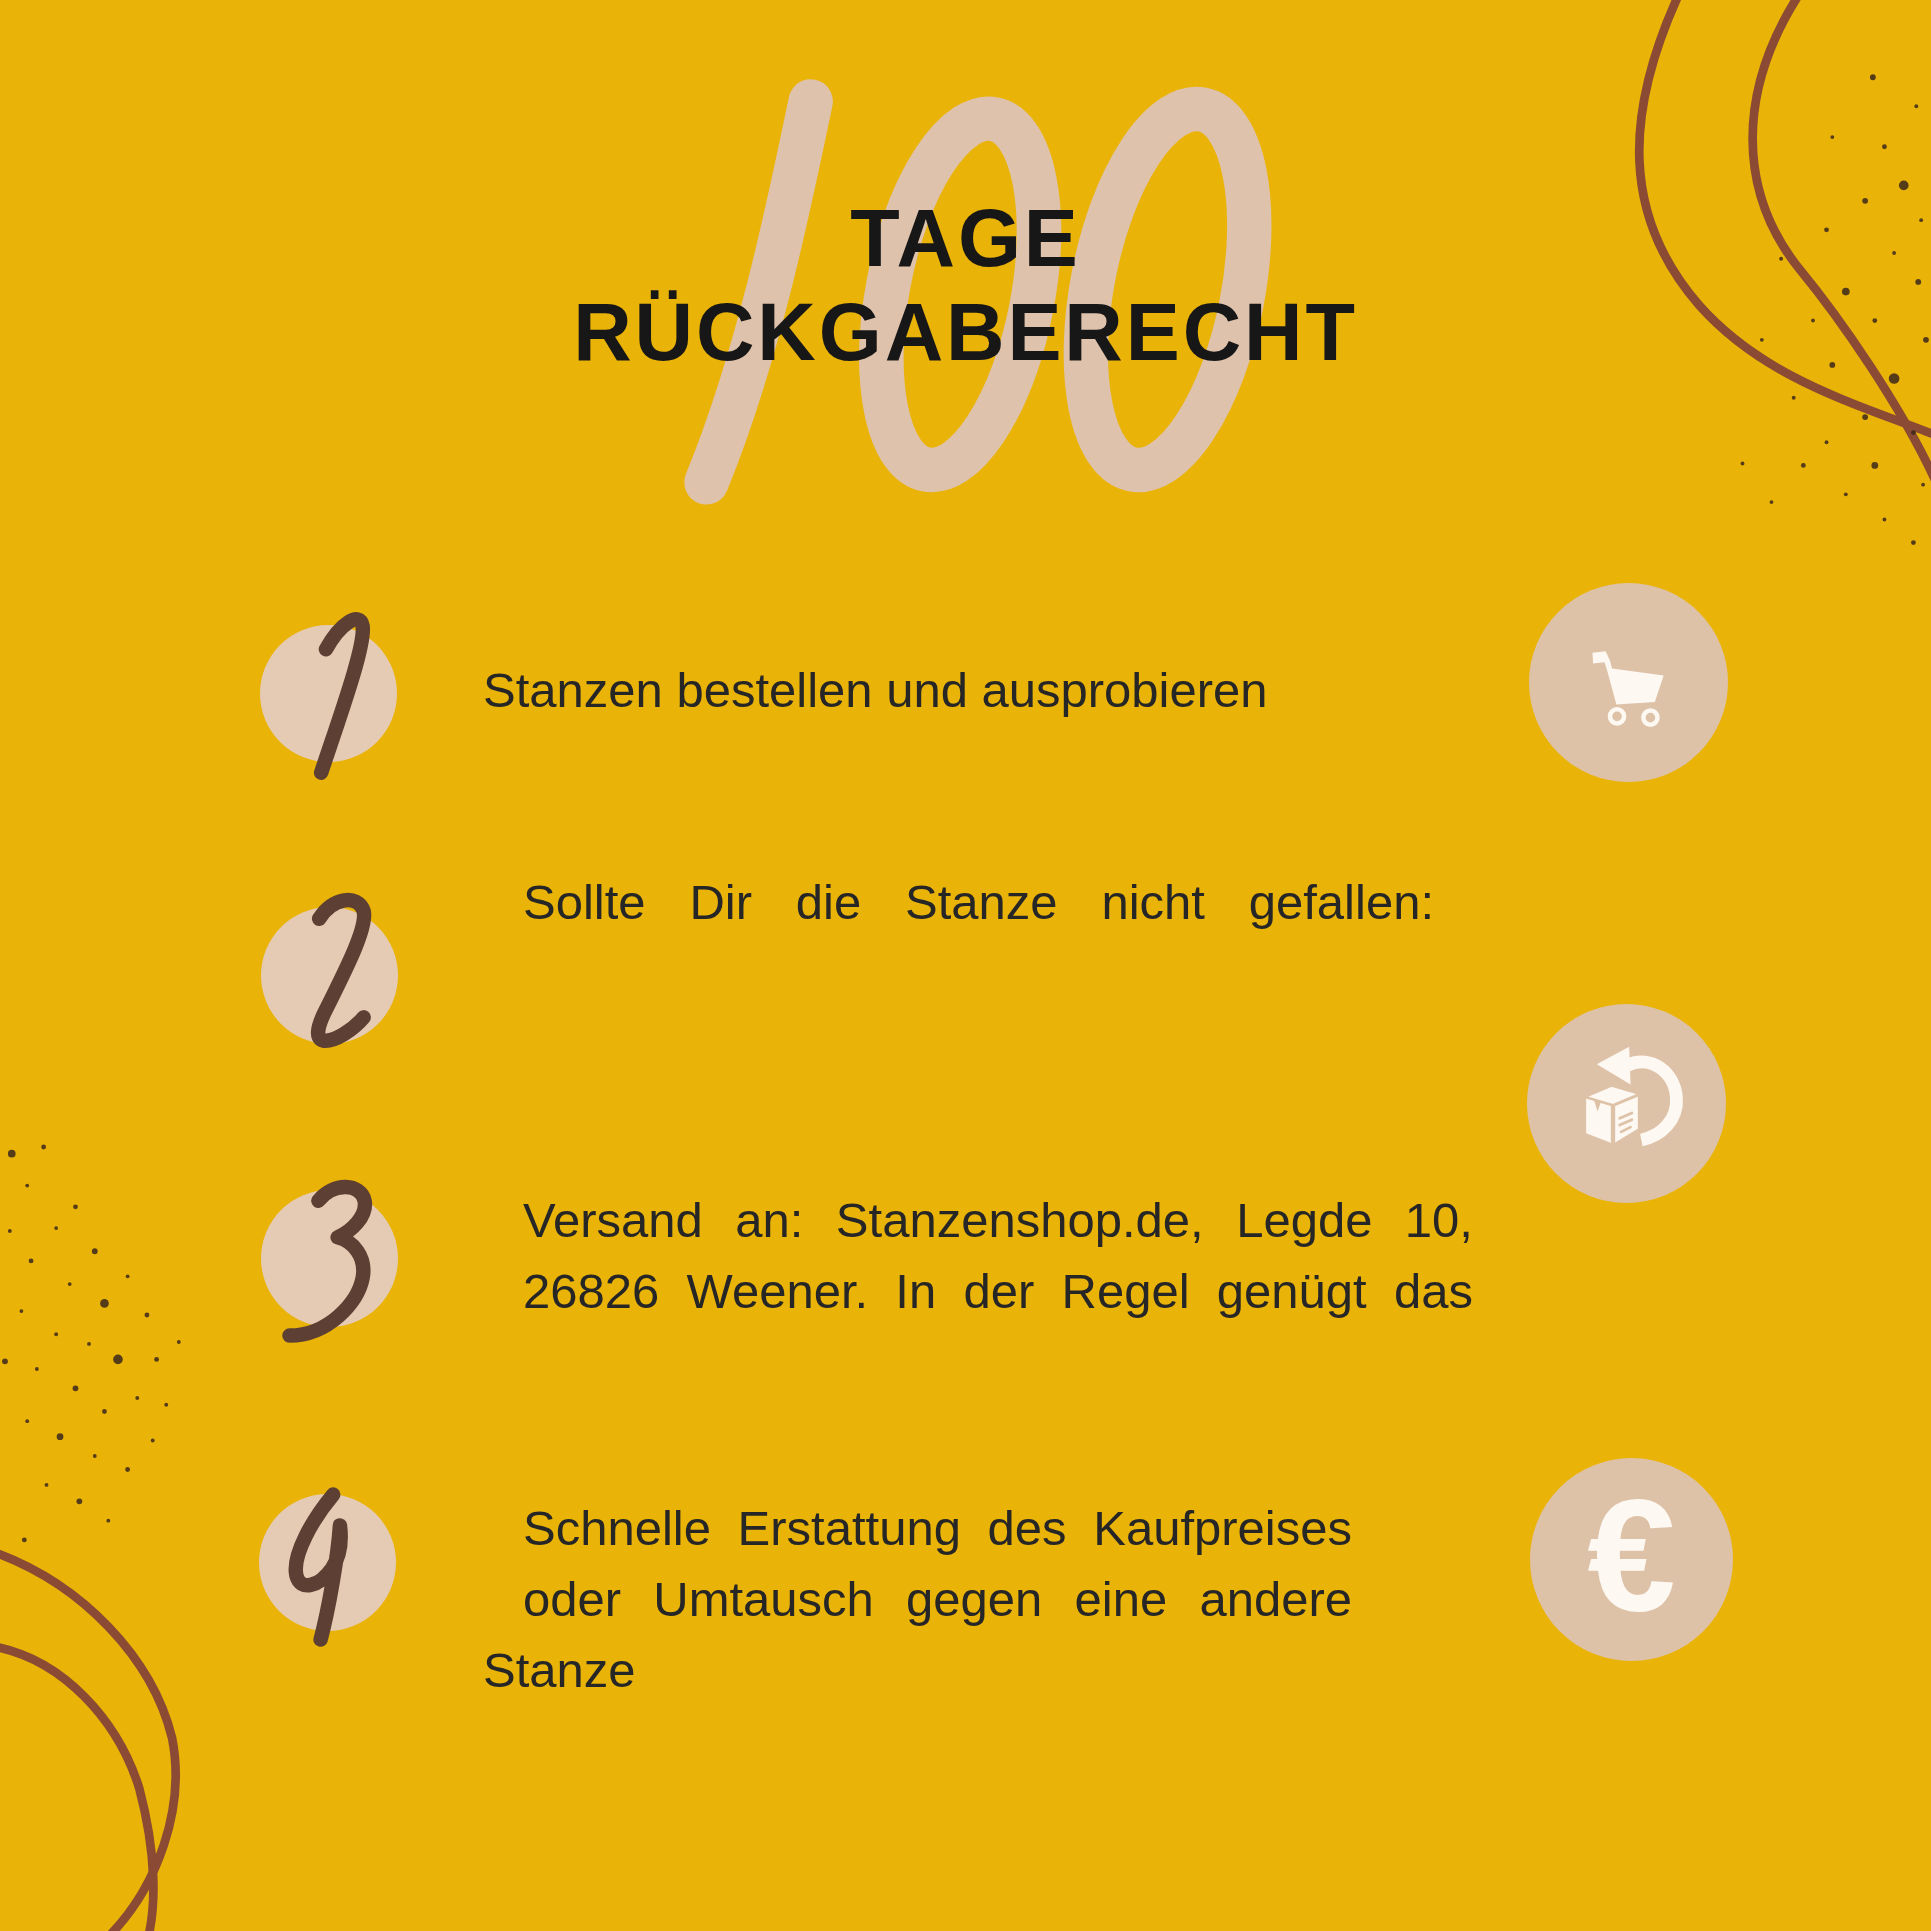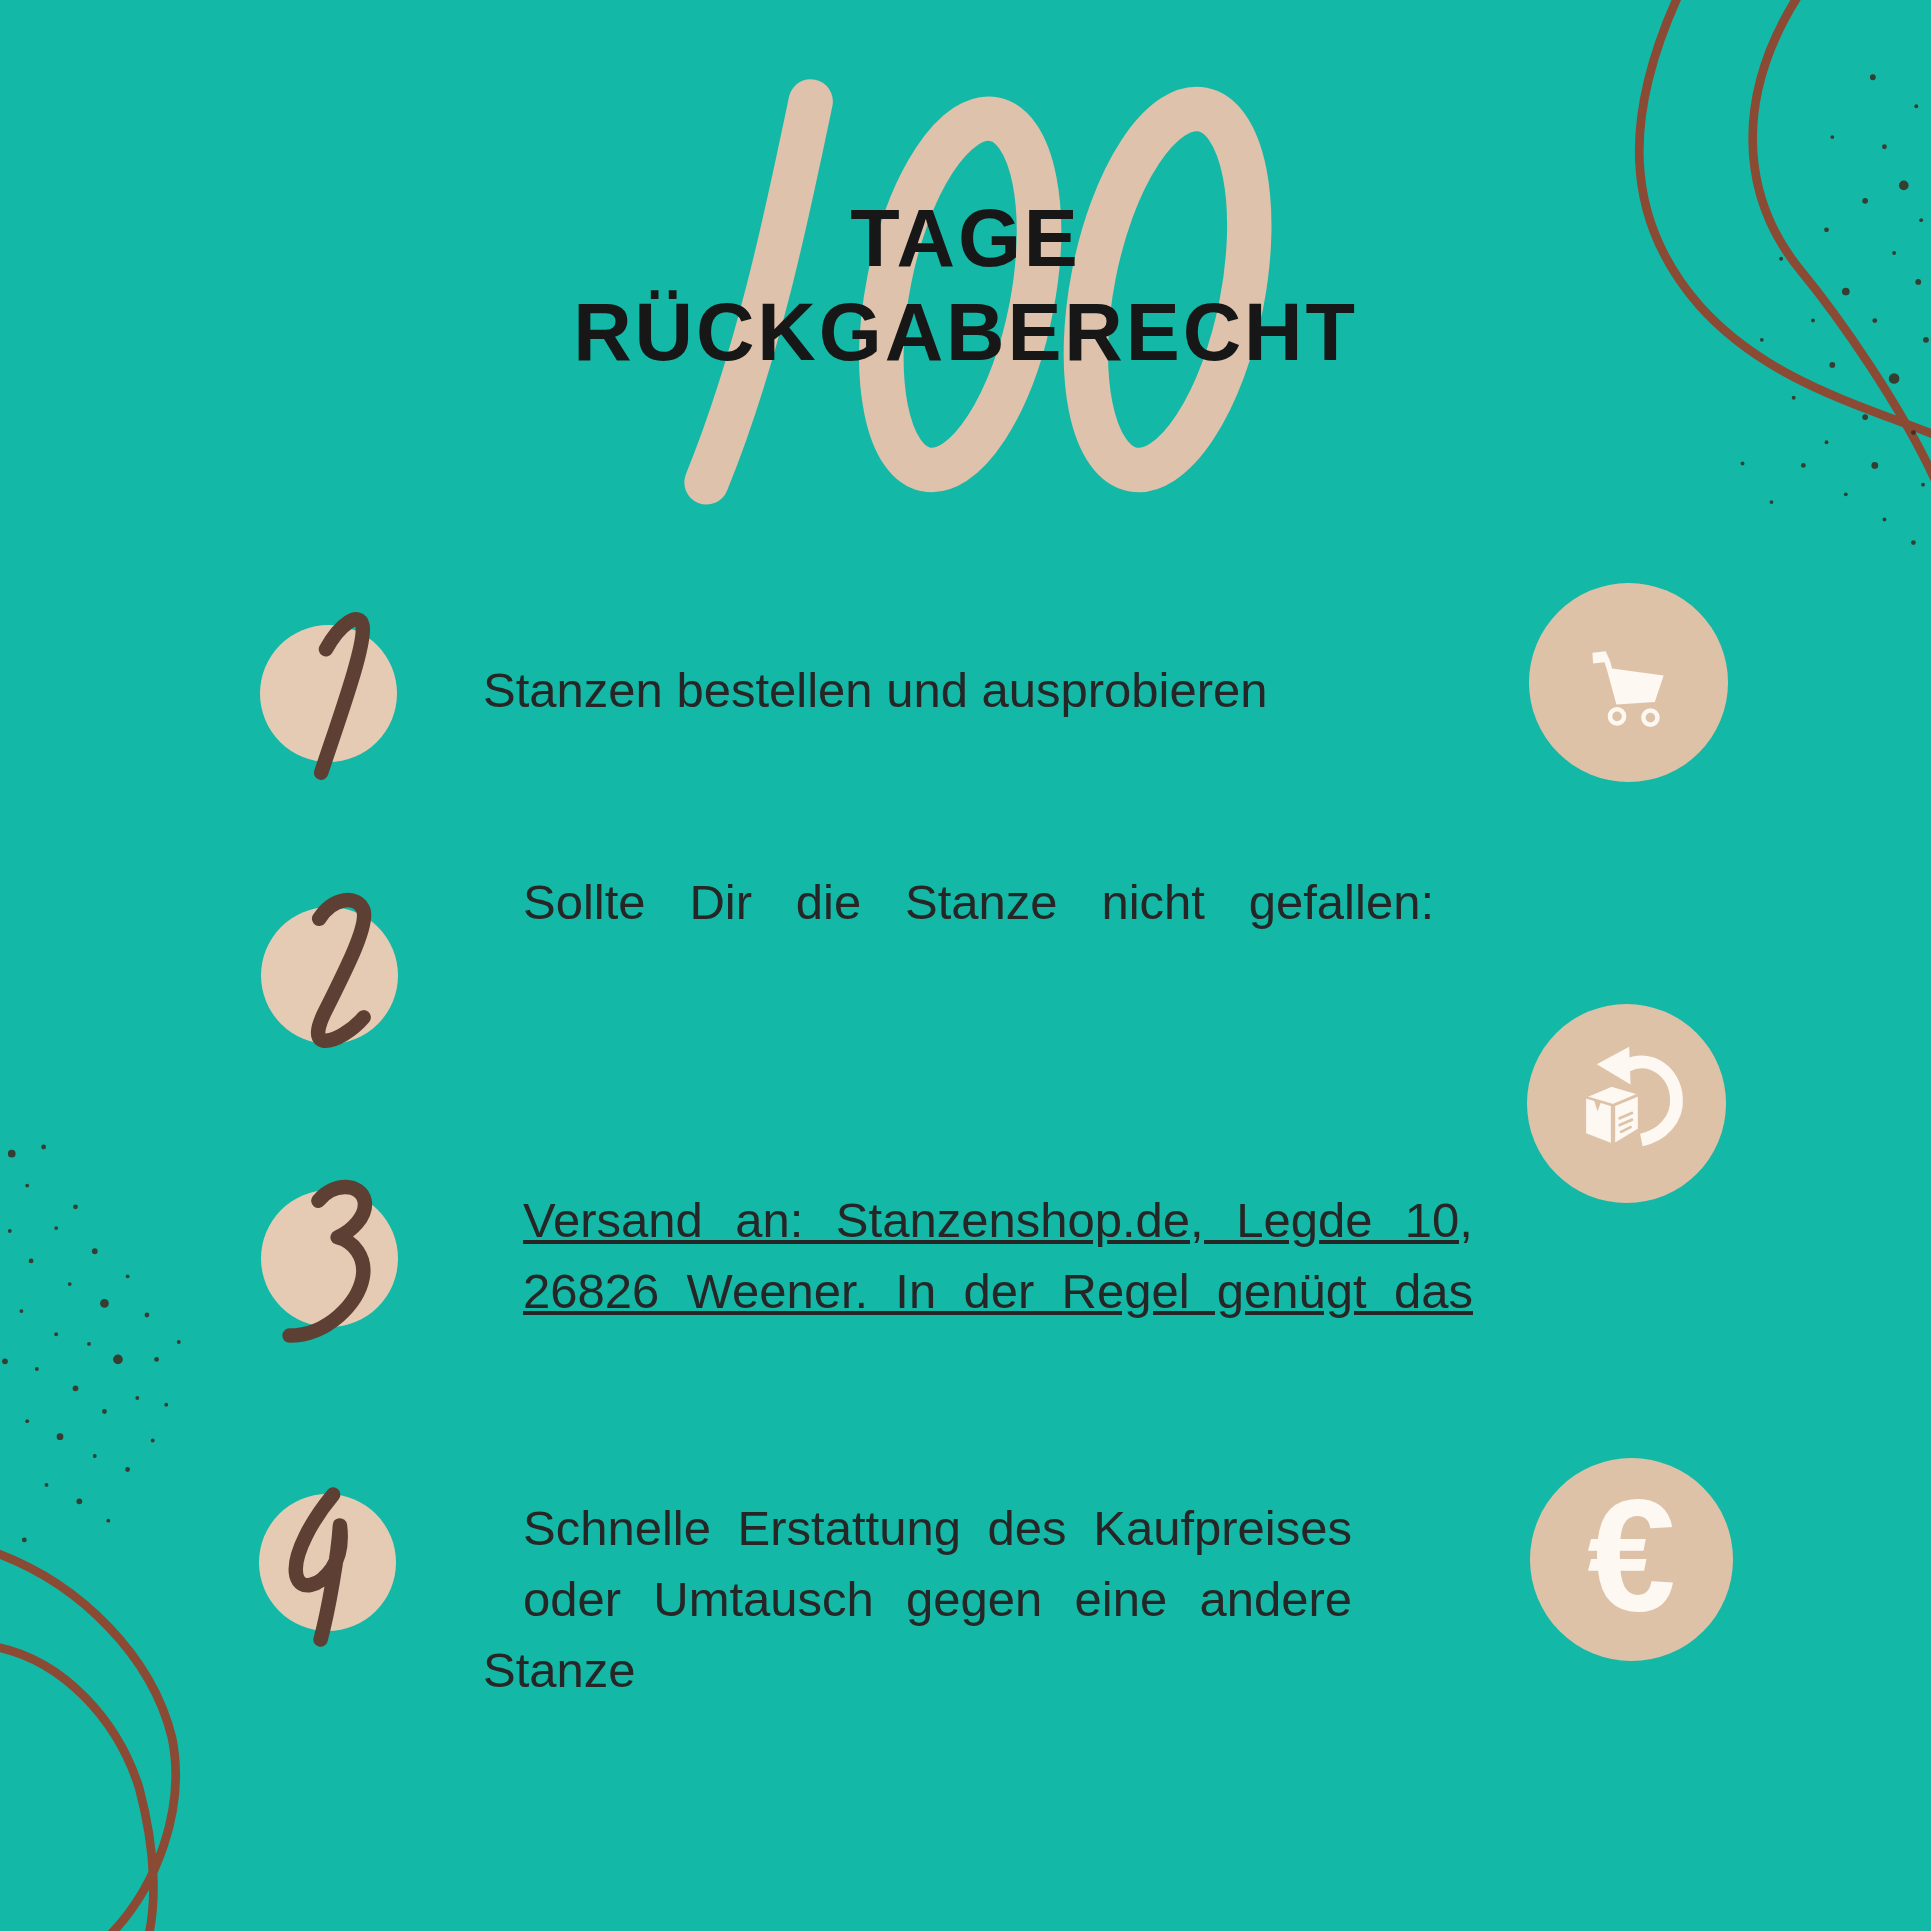--- a/index.html
+++ b/index.html
@@ -1,37 +1,37 @@
 <!DOCTYPE html>
 <html><head>
 <meta charset="utf-8">
 <style>
   html,body{margin:0;padding:0;background:#f9f0e9;}
-  .canvas{position:relative;width:1931px;height:1931px;background:#14b8a6;overflow:hidden;
+  .canvas{position:relative;width:1931px;height:1931px;background:#eab308;overflow:hidden;
           font-family:"Liberation Sans",sans-serif;}
   .sr{position:absolute;width:1px;height:1px;overflow:hidden;clip:rect(0 0 0 0);white-space:nowrap;}
   .abs{position:absolute;}
   
   .title-line{position:absolute;left:0;right:0;text-align:center;color:#171717;
               font-weight:bold;font-size:81px;line-height:1;letter-spacing:2.9px;}
   #title1{top:198px;}
   #title2{top:292px;}
   
   #watermark{left:579px;top:58px;}
   
   .badge{position:absolute;width:137px;height:137px;border-radius:50%;background:#e6cbb4;}
   .numsvg{position:absolute;}
   .numsvg path{fill:none;stroke:#5d4033;stroke-width:15;stroke-linecap:round;stroke-linejoin:round;}
   
   .step-text{position:absolute;left:483px;color:#262626;font-size:49px;font-weight:300;}
   .step-text .ln{height:71px;line-height:71px;white-space:nowrap;}
   .step-text .just{text-align:justify;text-align-last:justify;white-space:normal;margin-left:40px;}
   #text1{top:655px;width:999px;}
   #text2{top:867px;width:951px;}
-  #text3{top:1185px;width:990px;text-decoration:underline;}
+  #text3{top:1185px;width:990px;}
   #text4{top:1493px;width:869px;}
   
   .icon-circle{position:absolute;width:199px;height:199px;border-radius:50%;background:#dec2a8;
                display:flex;align-items:center;justify-content:center;}
   #icon-euro-circle{width:203px;height:203px;}
   .euro-glyph{color:#fdf8f2;font-size:159px;font-weight:bold;line-height:1;transform:translateY(-3.9px);}
   
   .deco path.curve{fill:none;stroke:#8a4a33;stroke-width:9;stroke-linecap:round;}
   .deco circle{fill:#3c281d;}
 </style>

